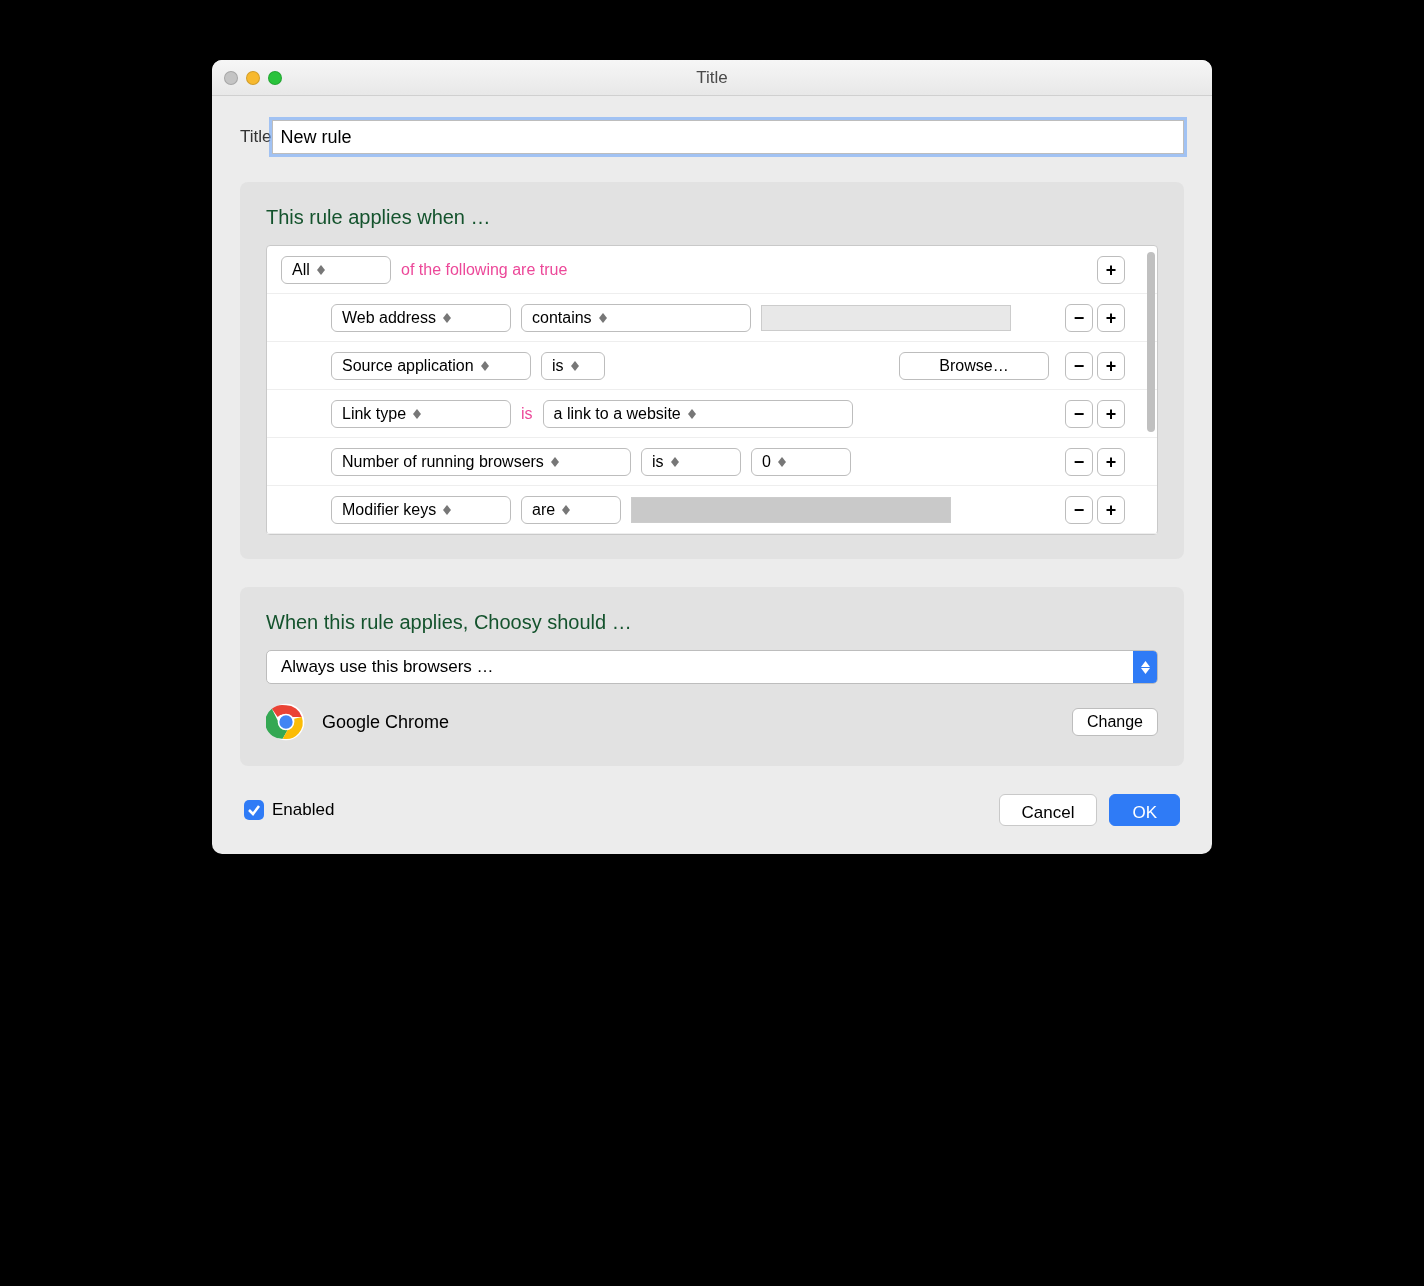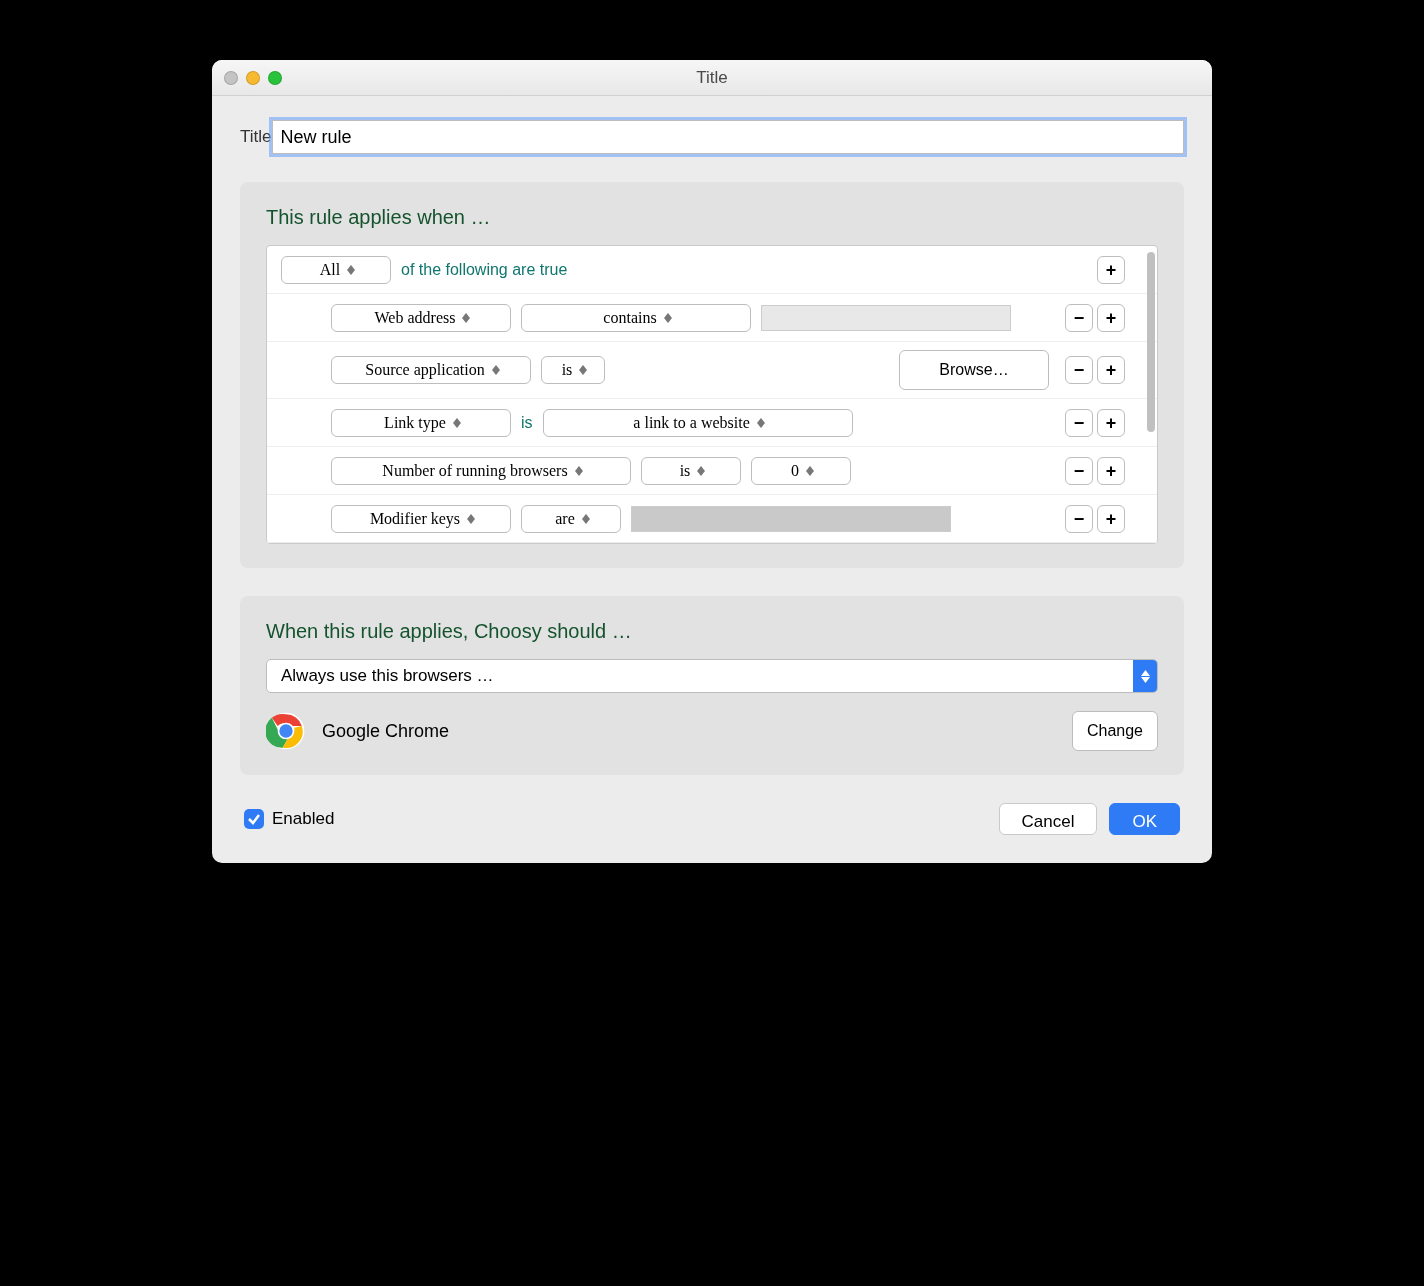--- a/index.html
+++ b/index.html
@@ -98,53 +98,52 @@
   padding: 8px 14px;
   border-bottom: 1px solid #eee;
   gap: 10px;
   min-height: 48px;
 }
 .cond-row:last-child { border-bottom: none; }
 .indent { width: 40px; flex-shrink: 0; }
 .select {
   display: inline-flex;
   align-items: center;
-  justify-content: center;
+  justify-content: flex-start;
   height: 28px;
   padding: 0 6px 0 10px;
   background: #fff;
   border: 1px solid #bdbdbd;
   border-radius: 6px;
   font-size: 16px;
   cursor: pointer;
   gap: 6px;
-  font-family: Liberation Serif, serif;
 }
 .select .caret {
   width: 10px;
   display: flex;
   flex-direction: column;
   align-items: center;
   gap: 0;
   color: #666;
 }
 .select .caret svg { width: 8px; height: 5px; }
-.static-text { font-size: 16px; color: #0f766e; }
+.static-text { font-size: 16px; color: #ec4899; }
 .text-input {
   height: 26px;
   border: 1px solid #ccc;
   background: #e8e8e8;
   flex: 0 0 auto;
 }
 .spacer { flex: 1; }
 .btn {
   display: inline-flex;
   align-items: center;
   justify-content: center;
-  height: 40px;
+  height: 28px;
   padding: 0 14px;
   background: #fff;
   border: 1px solid #bdbdbd;
   border-radius: 6px;
   font-size: 16px;
   cursor: pointer;
 }
 .square-btn {
   width: 28px; height: 28px;
   padding: 0;

